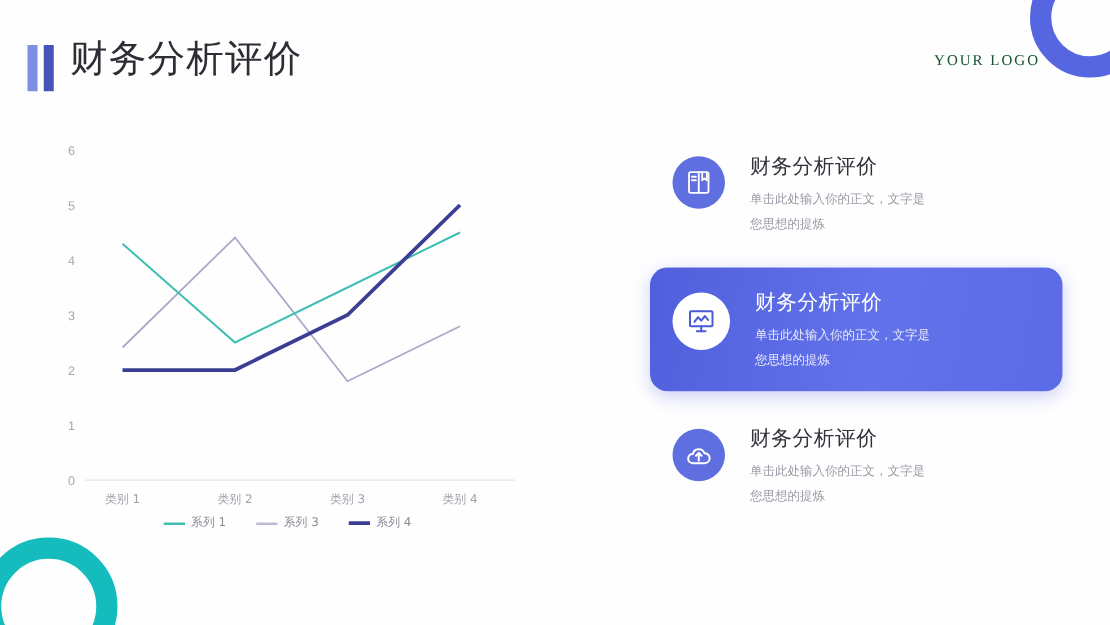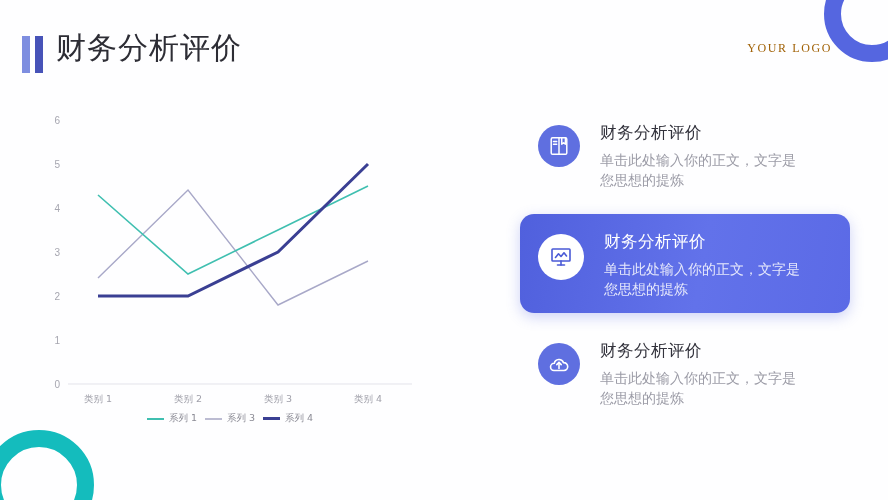--- a/index.html
+++ b/index.html
@@ -77,41 +77,41 @@
     margin-top: 3px;
     white-space: nowrap;
   }
   .your-logo {
     position: absolute;
     right: 56px;
     top: 41px;
     font-family: "Liberation Serif", "DejaVu Serif", serif;
     font-size: 12px;
     letter-spacing: 1.6px;
-    color: #a16207;
+    color: #14532d;
     white-space: nowrap;
   }
 
   
   .chart-area {
     position: absolute;
     left: 30px;
     top: 110px;
     width: 400px;
     height: 330px;
   }
   .chart-svg { display: block; }
   .legend {
     position: absolute;
     left: 0;
     top: 302px;
     width: 400px;
     display: flex;
     justify-content: center;
-    gap: 8px;
+    gap: 24px;
     align-items: center;
   }
   .legend-item {
     display: flex;
     align-items: center;
     gap: 5px;
   }
   .legend-swatch {
     display: inline-block;
     width: 17px;
@@ -164,22 +164,22 @@
   .card-text { flex: 1 1 auto; padding-top: 2px; }
   .card-title {
     font-family: "DejaVu Sans", "Liberation Sans", sans-serif;
     font-size: 16.5px;
     color: #32323c;
     letter-spacing: 0.5px;
     line-height: 24px;
     margin-bottom: 5px;
   }
   .card-body {
-    font-family: Liberation Sans, sans-serif;
-    font-size: 14px;
+    font-family: Liberation Serif, serif;
+    font-size: 10px;
     color: #9b9ba6;
     line-height: 20px;
     max-width: 210px;
   }
   .card.active .card-title { color: #ffffff; }
   .card.active .card-body { color: #e6e8fb; }
 </style>
 </head>
 <body>
 

